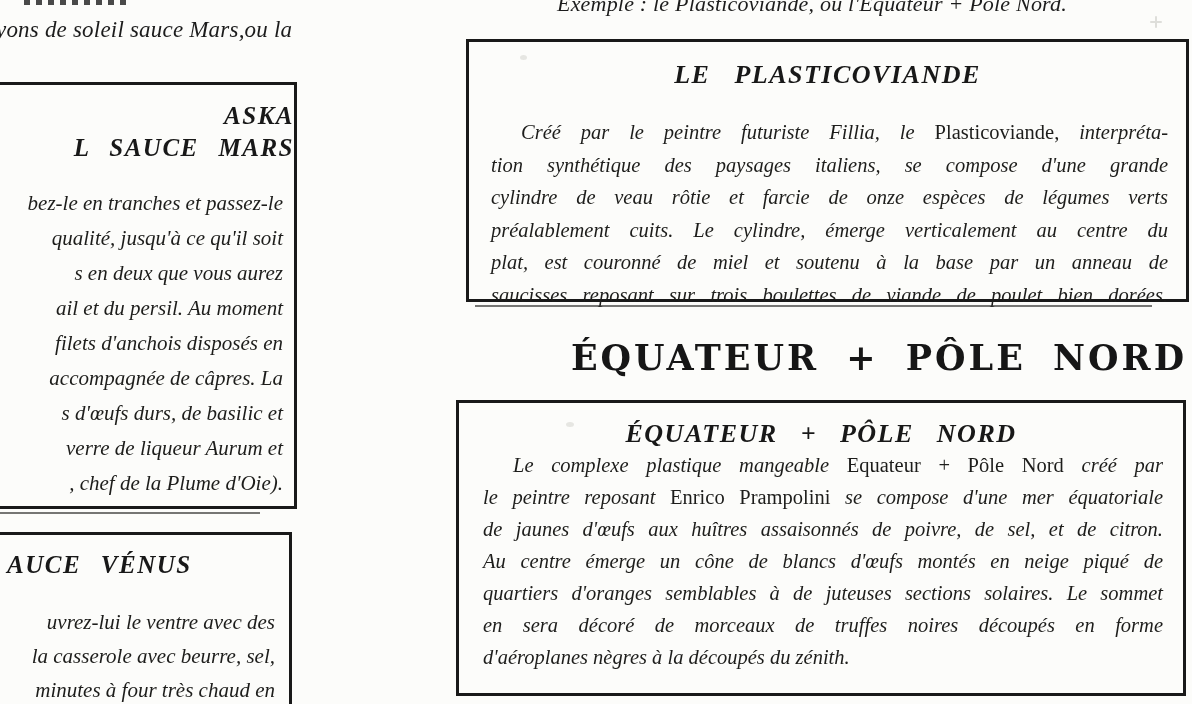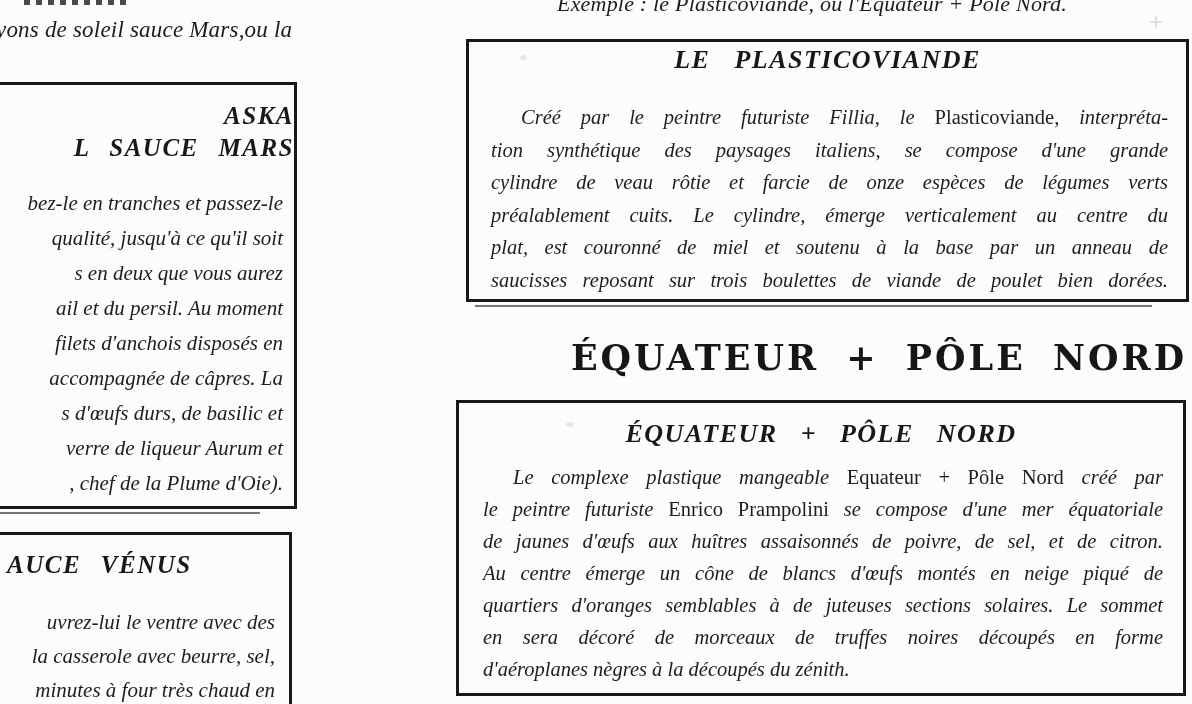--- a/index.html
+++ b/index.html
@@ -52,32 +52,32 @@
   
   #lbox1{left:-26px;top:82px;width:317px;height:421px;}
   #lbox1 .btitle{padding:15px 0 0 30px;font-size:25px;line-height:32px;word-spacing:12px;letter-spacing:1.5px;}
   #lbox1 .tlines{margin-top:22px;padding-right:11px;font-size:21px;line-height:35px;}
   
   #lbox2{left:-26px;top:532px;width:312px;height:230px;}
   #lbox2 .btitle{padding:16px 0 0 30px;font-size:25px;word-spacing:12px;letter-spacing:1.5px;}
   #lbox2 .tlines{margin-top:26px;padding-right:14px;font-size:21px;line-height:34px;}
   
   #rbox1{left:466px;top:39px;width:717px;height:257px;}
-  #rbox1 .btitle{margin-top:3px;font-size:26px;word-spacing:16px;letter-spacing:1.5px;}
+  #rbox1 .btitle{margin-top:18px;font-size:26px;word-spacing:16px;letter-spacing:1.5px;}
   #rbox1 .tlines{margin-top:26px;padding:0 18px 0 22px;font-size:20.5px;line-height:32.5px;}
   
   #sec-head{
     right:5px;top:337px;
     font-family:"DejaVu Serif", serif;font-weight:bold;font-size:35px;
     letter-spacing:3px;word-spacing:12px;white-space:nowrap;color:#161616;
   }
   
   #rbox2{left:456px;top:400px;width:724px;height:290px;}
   #rbox2 .btitle{margin-top:16px;font-size:26px;word-spacing:15px;letter-spacing:1.5px;}
-  #rbox2 .tlines{margin-top:12px;padding:0 20px 0 24px;font-size:20.5px;line-height:32px;}
+  #rbox2 .tlines{padding:0 20px 0 24px;font-size:20.5px;line-height:32px;}
   
   .smudge{position:absolute;background:#e6e6e2;border-radius:50%;}
   #smudge1{left:520px;top:55px;width:7px;height:5px;}
   #smudge2{left:566px;top:422px;width:8px;height:5px;}
   #smudge-cross-h{left:1150px;top:21px;width:12px;height:2px;background:#dededa;border-radius:1px;}
   #smudge-cross-v{left:1155px;top:16px;width:2px;height:12px;background:#dededa;border-radius:1px;}
 </style>
 </head>
 <body>
 
@@ -127,21 +127,21 @@
       <div class="tline">saucisses reposant sur trois boulettes de viande de poulet bien dorées.</div>
     </div>
 </div>
 
 <div id="sec-head" class="abs">ÉQUATEUR + PÔLE NORD</div>
 
 <div id="rbox2" class="box">
   <div class="btitle center">ÉQUATEUR + PÔLE NORD</div>
   <div class="tlines body-just indent last-left">
       <div class="tline"><span>Le complexe plastique mangeable </span><span class="rm">Equateur + Pôle Nord</span><span> créé par</span></div>
-      <div class="tline"><span>le peintre futuriste </span><span class="rm">Enrico Prampolini</span><span> se compose d'une mer équatoriale</span></div>
+      <div class="tline"><span>le peintre reposant </span><span class="rm">Enrico Prampolini</span><span> se compose d'une mer équatoriale</span></div>
       <div class="tline">de jaunes d'œufs aux huîtres assaisonnés de poivre, de sel, et de citron.</div>
       <div class="tline">Au centre émerge un cône de blancs d'œufs montés en neige piqué de</div>
       <div class="tline">quartiers d'oranges semblables à de juteuses sections solaires. Le sommet</div>
       <div class="tline">en sera décoré de morceaux de truffes noires découpés en forme</div>
       <div class="tline">d'aéroplanes nègres à la découpés du zénith.</div>
     </div>
 </div>
 
 <div id="smudge1" class="smudge"></div>
 <div id="smudge2" class="smudge"></div>

